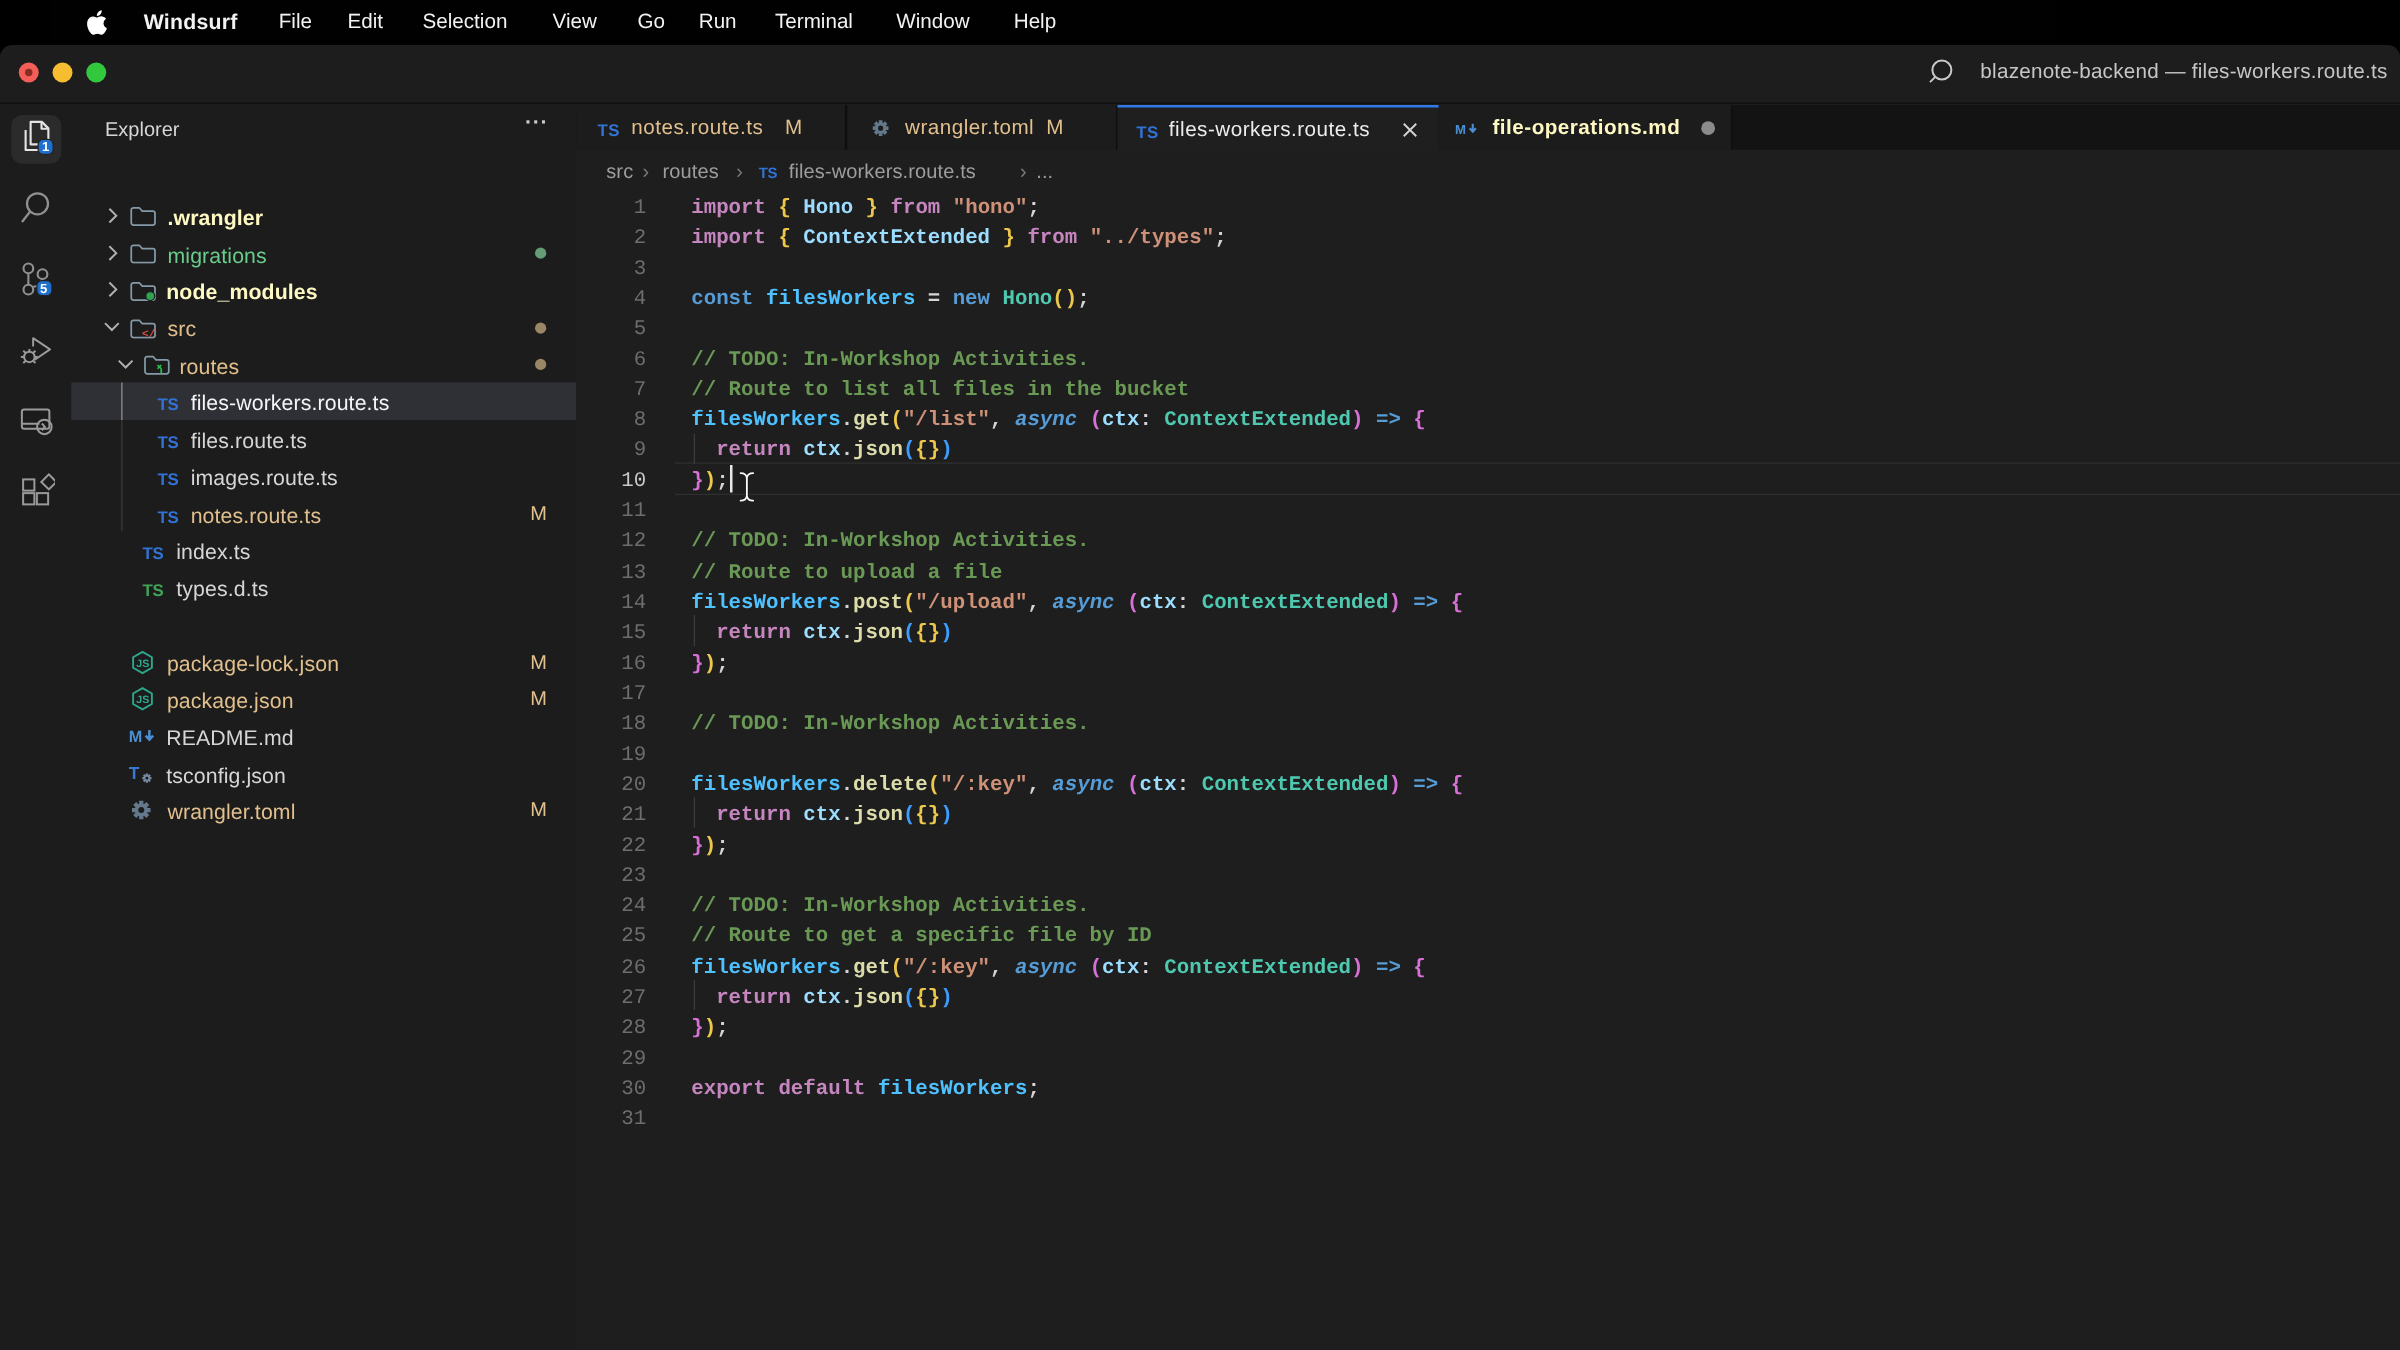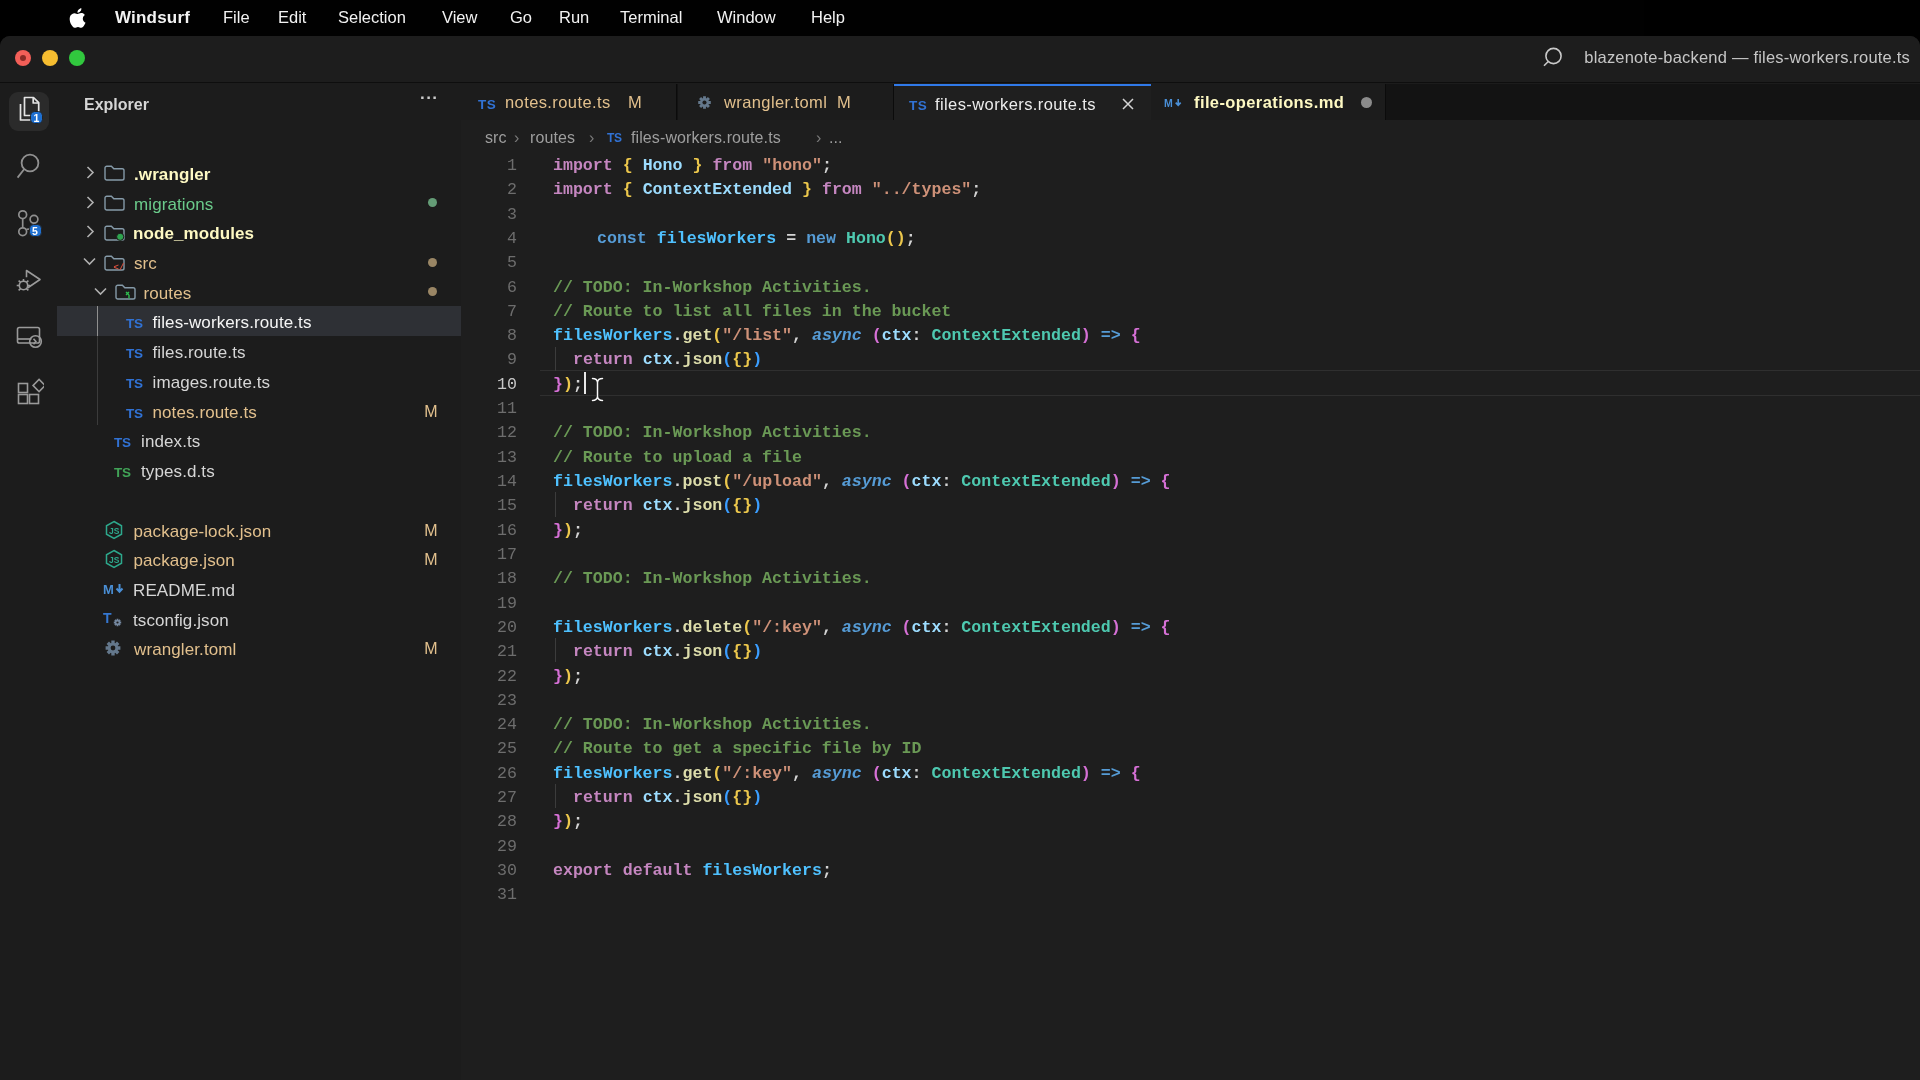--- a/index.html
+++ b/index.html
@@ -126,21 +126,21 @@
     <svg class="abs" style="left:14px;top:294px" width="30" height="30" viewBox="0 0 30 30">
       <g fill="none" stroke="#9a9a9a" stroke-width="1.6">
         <rect x="4.5" y="5.5" width="9" height="9"></rect>
         <rect x="4.5" y="16.5" width="9" height="9"></rect>
         <rect x="15.5" y="16.5" width="9" height="9"></rect>
         <rect x="20.8" y="3.2" width="8.5" height="8.5" transform="rotate(45 25 7.5)"></rect>
       </g>
     </svg>
   </div>
   <div id="sidebar">
-    <div class="abs" style="left:27px;top:12px;color:#d6d6d6;font-size:16px;font-weight:700;">Explorer</div>
+    <div class="abs" style="left:27px;top:12px;color:#d6d6d6;font-size:16px;font-weight:400;">Explorer</div>
     <div class="abs" style="left:363px;top:4px;color:#cccccc;font-size:17px;font-weight:700;letter-spacing:0.5px;">···</div>
 
     <div class="abs" style="left:0;top:222.4px;width:404px;height:29.7px;background:#2e3035;"></div>
 
     <div class="abs" style="left:39.5px;top:222.4px;width:1px;height:119px;background:#3b3b3b;"></div>
     <div class="abs" style="left:39.5px;top:222.4px;width:1px;height:29.7px;background:#8f8f8f;"></div>
 
     <div class="trow" style="top:73.8px;">
       <svg class="abs" style="left:29px;top:8px" width="9" height="13">
           <path d="M1.5 1 L7 6.5 L1.5 12" fill="none" stroke="#b0b0b0" stroke-width="1.6"></path>
@@ -346,21 +346,21 @@
       <div class="ln" style="top:559.13px;">24</div>
       <div class="ln" style="top:583.44px;">25</div>
       <div class="ln" style="top:607.75px;">26</div>
       <div class="ln" style="top:632.06px;">27</div>
       <div class="ln" style="top:656.37px;">28</div>
       <div class="ln" style="top:680.68px;">29</div>
       <div class="ln" style="top:704.99px;">30</div>
       <div class="ln" style="top:729.3px;">31</div>
       <div class="cl" style="top:0px;"><span class="kw">import</span><span class="pun"> </span><span class="b1">{</span><span class="pun"> </span><span class="var">Hono</span><span class="pun"> </span><span class="b1">}</span><span class="pun"> </span><span class="kw">from</span><span class="pun"> </span><span class="str">"hono"</span><span class="pun">;</span></div>
       <div class="cl" style="top:24.31px;"><span class="kw">import</span><span class="pun"> </span><span class="b1">{</span><span class="pun"> </span><span class="var">ContextExtended</span><span class="pun"> </span><span class="b1">}</span><span class="pun"> </span><span class="kw">from</span><span class="pun"> </span><span class="str">"../types"</span><span class="pun">;</span></div>
-      <div class="cl" style="top:72.93px;margin-left:44px;"><span class="st">const</span><span class="pun"> </span><span class="cvar">filesWorkers</span><span class="pun"> = </span><span class="st">new</span><span class="pun"> </span><span class="typ">Hono</span><span class="b1">()</span><span class="pun">;</span></div>
+      <div class="cl" style="top:72.93px;"><span class="st">const</span><span class="pun"> </span><span class="cvar">filesWorkers</span><span class="pun"> = </span><span class="st">new</span><span class="pun"> </span><span class="typ">Hono</span><span class="b1">()</span><span class="pun">;</span></div>
       <div class="cl" style="top:121.55px;"><span class="cmt">// TODO: In-Workshop Activities.</span></div>
       <div class="cl" style="top:145.86px;"><span class="cmt">// Route to list all files in the bucket</span></div>
       <div class="cl" style="top:170.17px;"><span class="cvar">filesWorkers</span><span class="pun">.</span><span class="fn">get</span><span class="b1">(</span><span class="str">"/list"</span><span class="pun">, </span><span class="st it">async</span><span class="pun"> </span><span class="b2">(</span><span class="var">ctx</span><span class="pun">: </span><span class="typ">ContextExtended</span><span class="b2">)</span><span class="pun"> </span><span class="st">=&gt;</span><span class="pun"> </span><span class="b2">{</span></div>
       <div class="cl" style="top:194.48px;"><span class="pun">  </span><span class="kw">return</span><span class="pun"> </span><span class="var">ctx</span><span class="pun">.</span><span class="fn">json</span><span class="b3">(</span><span class="b1">{}</span><span class="b3">)</span></div>
       <div class="cl" style="top:218.79px;"><span class="b2">}</span><span class="b1">)</span><span class="pun">;</span></div>
       <div class="cl" style="top:267.41px;"><span class="cmt">// TODO: In-Workshop Activities.</span></div>
       <div class="cl" style="top:291.72px;text-align:center;"><span class="cmt">// Route to upload a file</span></div>
       <div class="cl" style="top:316.03px;"><span class="cvar">filesWorkers</span><span class="pun">.</span><span class="fn">post</span><span class="b1">(</span><span class="str">"/upload"</span><span class="pun">, </span><span class="st it">async</span><span class="pun"> </span><span class="b2">(</span><span class="var">ctx</span><span class="pun">: </span><span class="typ">ContextExtended</span><span class="b2">)</span><span class="pun"> </span><span class="st">=&gt;</span><span class="pun"> </span><span class="b2">{</span></div>
       <div class="cl" style="top:340.34px;"><span class="pun">  </span><span class="kw">return</span><span class="pun"> </span><span class="var">ctx</span><span class="pun">.</span><span class="fn">json</span><span class="b3">(</span><span class="b1">{}</span><span class="b3">)</span></div>
       <div class="cl" style="top:364.65px;"><span class="b2">}</span><span class="b1">)</span><span class="pun">;</span></div>

